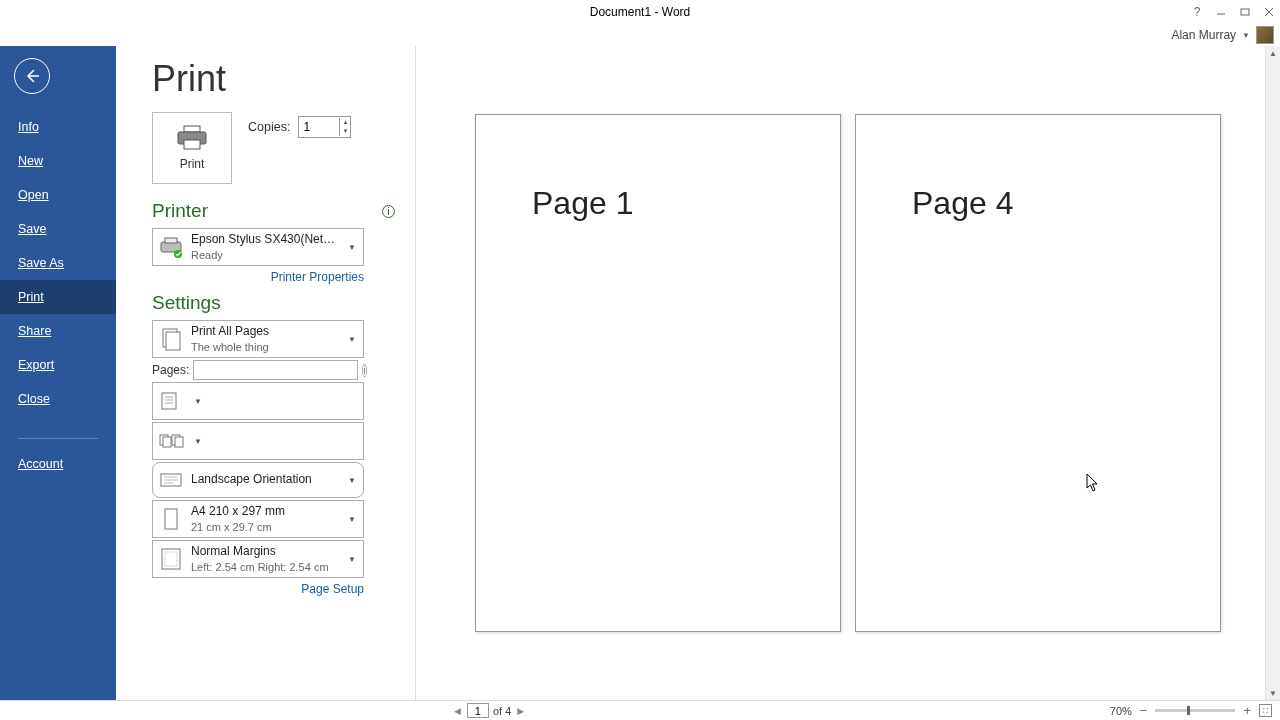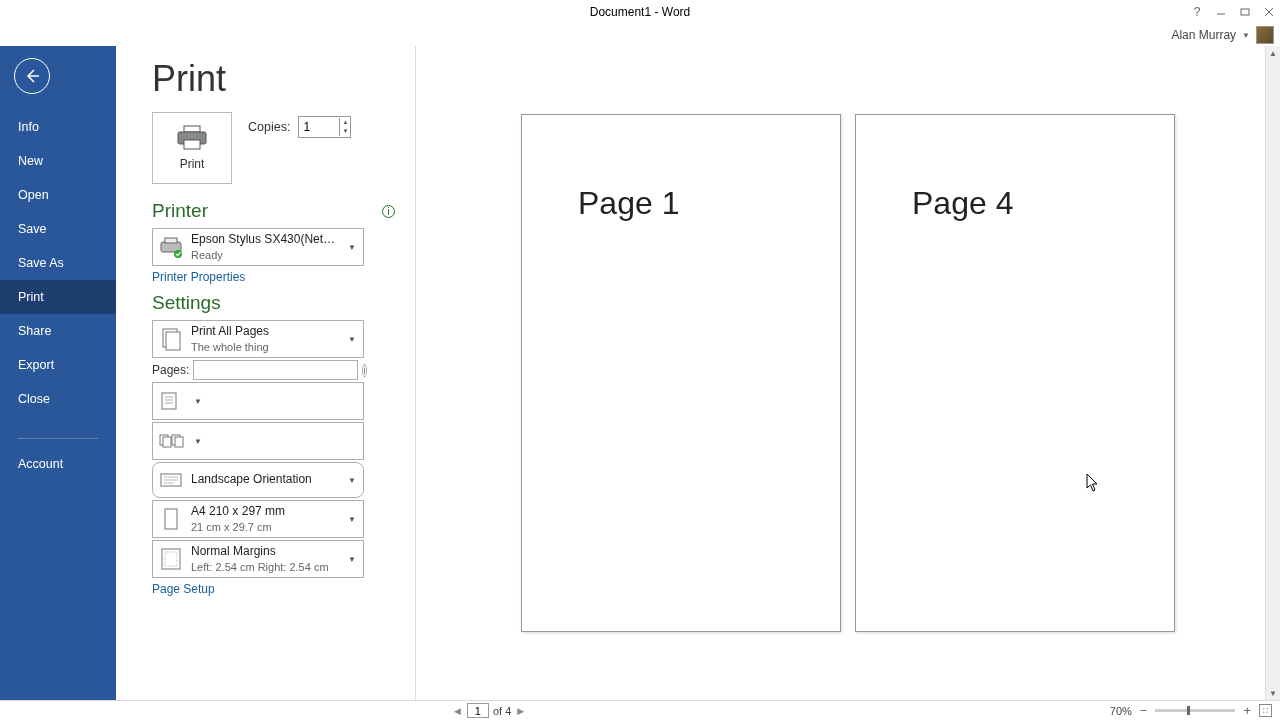--- a/index.html
+++ b/index.html
@@ -12,21 +12,21 @@
 
 .userrow { height: 22px; display: flex; justify-content: flex-end; align-items: center; padding-right: 6px; gap: 6px; font-size: 12px; color: #444; }
 .userrow .avatar { width: 18px; height: 18px; background: linear-gradient(135deg,#8a6d3b,#5b4a2a); border: 1px solid #999; }
 .userrow .caret { font-size: 8px; color: #666; }
 
 .main { display: flex; height: calc(720px - 46px - 20px); }
 
 .sidebar { width: 116px; background: #2a579a; color: #fff; display: flex; flex-direction: column; padding-top: 12px; }
 .back-btn { width: 36px; height: 36px; border: 1.5px solid #fff; border-radius: 50%; margin-left: 14px; display: flex; align-items: center; justify-content: center; cursor: pointer; margin-bottom: 16px; }
 .back-btn svg { stroke: #fff; }
-.side-item { padding: 10px 18px; font-size: 12.5px; cursor: pointer; }
+.side-item { padding: 10px 18px; font-size: 12.5px; cursor: pointer; text-decoration: underline; }
 .side-item.active { background: #1e3e70; }
 .side-sep { border-top: 1px solid rgba(255,255,255,0.25); margin: 8px 18px; }
 .side-gap { flex: 0 0 14px; }
 
 .content { flex: 1; display: flex; background: #fff; }
 
 .left-pane { width: 300px; padding: 12px 20px 12px 36px; border-right: 1px solid #ddd; overflow: hidden; }
 .page-title { font-size: 36px; font-weight: 300; color: #333; margin-bottom: 12px; }
 
 .printbox-row { display: flex; align-items: flex-start; gap: 16px; margin-bottom: 16px; }
@@ -44,29 +44,29 @@
 
 .dropdown { width: 212px; border: 1px solid #aeaeae; display: flex; align-items: center; padding: 3px 4px; gap: 6px; font-size: 12px; color: #333; cursor: pointer; position: relative; margin-bottom: 2px; min-height: 38px; }
 .dropdown .icon { width: 28px; height: 28px; display:flex; align-items:center; justify-content:center; flex-shrink:0; }
 .dropdown .text { flex:1; display:flex; flex-direction:column; line-height:1.3; overflow:hidden; }
 .dropdown .text .t1 { font-size:12px; color:#222; white-space:nowrap; overflow:hidden; text-overflow:ellipsis; }
 .dropdown .text .t2 { font-size:11px; color:#666; white-space:nowrap; overflow:hidden; text-overflow:ellipsis; }
 .dropdown .caret { font-size:8px; color:#555; padding:0 3px; }
 .dropdown.single { min-height: 30px; border-radius: 8px; }
 .dropdown.single .text .t1 { font-size: 12px; }
 
-.linkright { text-align: left; font-size: 12px; color: #1a5ea0; cursor: pointer; margin: 4px 0 8px 0; width:212px; }
+.linkright { text-align: right; font-size: 12px; color: #1a5ea0; cursor: pointer; margin: 4px 0 8px 0; width:212px; }
 
 .pages-row { display:flex; align-items:center; gap:4px; font-size:12px; color:#333; margin-bottom:2px; width:212px; }
 .pages-row input { flex:1; border:1px solid #aeaeae; height:20px; padding:0 4px; font-size:12px; }
 .pages-row .info-icon { font-size:11px; color:#888; border:1px solid #aaa; border-radius:50%; width:13px; height:13px; display:flex; align-items:center; justify-content:center; }
 
 .preview { flex:1; background:#fff; position:relative; display:flex; align-items:center; justify-content:center; }
 .preview-inner { display:flex; gap:14px; }
-.page { width: 320px; height: 518px; background:#fff; border:1px solid #999; box-shadow: 1px 1px 3px rgba(0,0,0,0.15); padding: 70px 56px; }
+.page { width: 366px; height: 518px; background:#fff; border:1px solid #999; box-shadow: 1px 1px 3px rgba(0,0,0,0.15); padding: 70px 56px; }
 .page .ptxt { font-size: 32px; color:#222; }
 
 .scrollbar-v { position:absolute; right:0; top:0; bottom:0; width:15px; background:#f0f0f0; border-left:1px solid #ddd; }
 .scrollbar-v .thumb-up, .scrollbar-v .thumb-down { height:14px; display:flex; align-items:center; justify-content:center; font-size:8px; color:#666; }
 .scrollbar-v .thumb-down { position:absolute; bottom:0; left:0; right:0; }
 
 .cursor { position:absolute; left:670px; top:427px; pointer-events:none; }
 .cursor svg { }
 
 .footer { height:20px; background:#fff; border-top:1px solid #ddd; display:flex; align-items:center; padding: 0 8px 0 452px; font-size:11px; color:#444; position:relative; }

